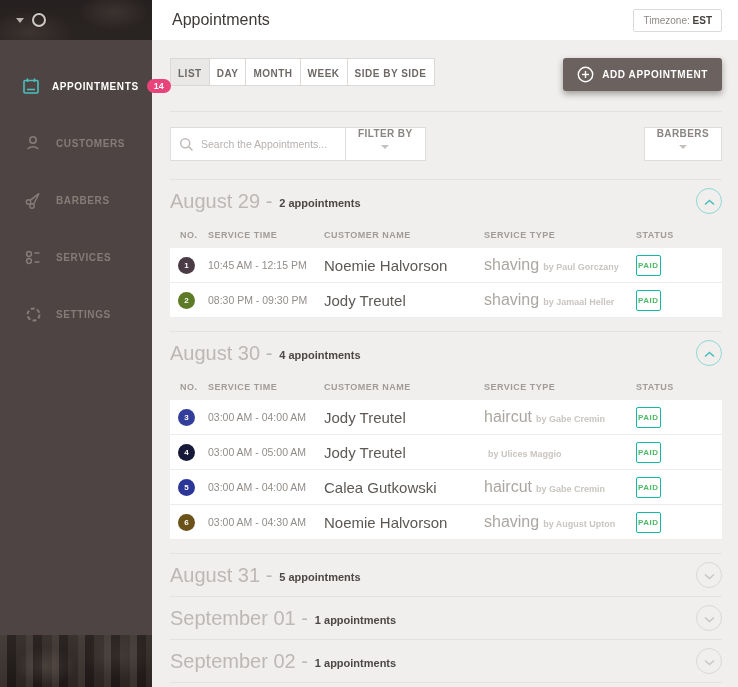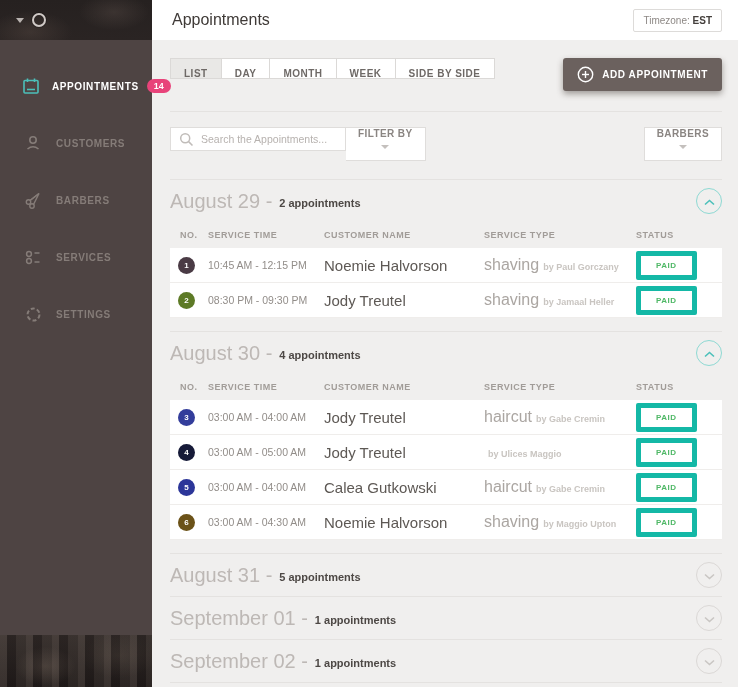--- a/index.html
+++ b/index.html
@@ -43,36 +43,36 @@
     padding:0 16px 0 20px; }
   .page-title { font-size:16px; color:#3f3a37; flex:1; }
   .tz-badge { border:1px solid #dddbd9; border-radius:2px; padding:5px 9px;
     font-size:10px; color:#8d8885; background:#fff; cursor:pointer; }
   .tz-badge b { color:#45403d; }
 
   .content { padding:18px 16px 0 18px; }
 
   .toolbar { display:flex; align-items:flex-start; justify-content:space-between; }
   .tabs { display:flex; }
-  .tab { background:#fff; border:1px solid #dbd9d7; border-left:none; padding:0 13px;
-    height:21px; line-height:30px; font-size:10px; font-weight:bold; color:#6e6966;
+  .tab { background:#fff; border:1px solid #dbd9d7; border-left:none; padding:0 7px;
+    height:28px; line-height:30px; font-size:10px; font-weight:bold; color:#6e6966;
     letter-spacing:.5px; cursor:pointer; }
   .tab:first-child { border-left:1px solid #dbd9d7; }
   .tab.active { background:#e9e8e6; }
   .add-btn { display:flex; align-items:center; gap:8px; background:#6b615e; color:#fff;
     border:none; border-radius:3px; padding:8px 14px; height:33px; font-size:10px;
     font-weight:bold; letter-spacing:.6px; cursor:pointer;
     box-shadow:0 3px 6px rgba(60,50,45,.45); font-family:inherit; }
 
   .hr { border-top:1px solid #e4e2e0; margin:20px 0 0 0; }
 
   .filter-row { display:flex; justify-content:space-between; margin-top:15px; }
   .search-group { display:flex; }
   .search-box { display:flex; align-items:center; background:#fff;
-    border:1px solid #dfdddb; width:176px; height:24px; padding:0 8px; }
+    border:1px solid #dfdddb; width:176px; height:34px; padding:0 8px; }
   .search-box input { border:none; outline:none; font-size:10.5px; color:#6e6966;
     width:100%; font-family:inherit; background:transparent; }
   .search-box input::placeholder { color:#b7b2af; }
   .filter-btn, .barbers-btn { display:flex; align-items:center; gap:6px; background:#fff;
     border:1px solid #dfddb; border:1px solid #dfdddb; height:34px; padding:0 12px;
     font-size:10px; font-weight:bold; color:#8a8582; letter-spacing:.4px; cursor:pointer;
     font-family:inherit;flex-direction:column; }
   .filter-btn { border-left:none; }
   .caret { width:0; height:0; border-left:4px solid transparent;
     border-right:4px solid transparent; border-top:4px solid #c4c0bd; }
@@ -102,22 +102,22 @@
   .row { display:flex; align-items:center; height:35px; border-bottom:1px solid #efedeb;
     background:#fff; }
   .num-circle { width:17px; height:17px; border-radius:50%; color:#fff; font-size:8px;
     font-weight:bold; display:flex; align-items:center; justify-content:center;
     margin-left:8px; }
   .row .c-no { padding-left:0; display:flex; }
   .t-time { font-size:10.5px; color:#928d89; }
   .t-name { font-size:15px; color:#5d5854; }
   .t-service { font-size:16px; color:#aba6a2; }
   .t-by { font-size:9px; font-weight:bold; color:#c9c5c1; margin-left:4px; }
-  .paid { display:inline-block; border:5px solid #14b8a6; color:#4fb866; background:#fff;
-    font-size:8px; font-weight:bold; letter-spacing:.5px; padding:5px 15px;
+  .paid { display:inline-block; border:1px solid #14b8a6; color:#4fb866; background:#fff;
+    font-size:8px; font-weight:bold; letter-spacing:.5px; padding:5px 1px;
     border-radius:2px; cursor:pointer; }
   .sec-gap { height:13px; }
   .partial-circle { display:flex; justify-content:flex-end; padding:9px 0 0 0; }
 </style>
 </head>
 <body>
 
 <div class="sidebar">
   <div class="brand">
     <span class="brand-caret"></span>
@@ -312,21 +312,21 @@
         <span class="c-name t-name">Calea Gutkowski</span>
         <span class="c-service"><span class="t-service">haircut</span><span class="t-by">by Gabe Cremin</span></span>
         <span class="c-status"><span class="paid">PAID</span></span>
       </div>
           <div class="row">
         <span class="c-no">
               <span class="num-circle" style="background:#6b5218">6</span>
             </span>
         <span class="c-time t-time">03:00 AM - 04:30 AM</span>
         <span class="c-name t-name">Noemie Halvorson</span>
-        <span class="c-service"><span class="t-service">shaving</span><span class="t-by">by Maggio Upton</span></span>
+        <span class="c-service"><span class="t-service">shaving</span><span class="t-by">by August Upton</span></span>
         <span class="c-status"><span class="paid">PAID</span></span>
       </div>
         </div>
         <div class="sec-gap"></div>
         <div class="sec-divider"></div>
   <div class="sec-header">
     <span class="sec-date">August 31 -</span>
     <span class="sec-count">5 appointments</span>
     <span class="sec-spacer"></span>
     <span class="chev-circle closed">

